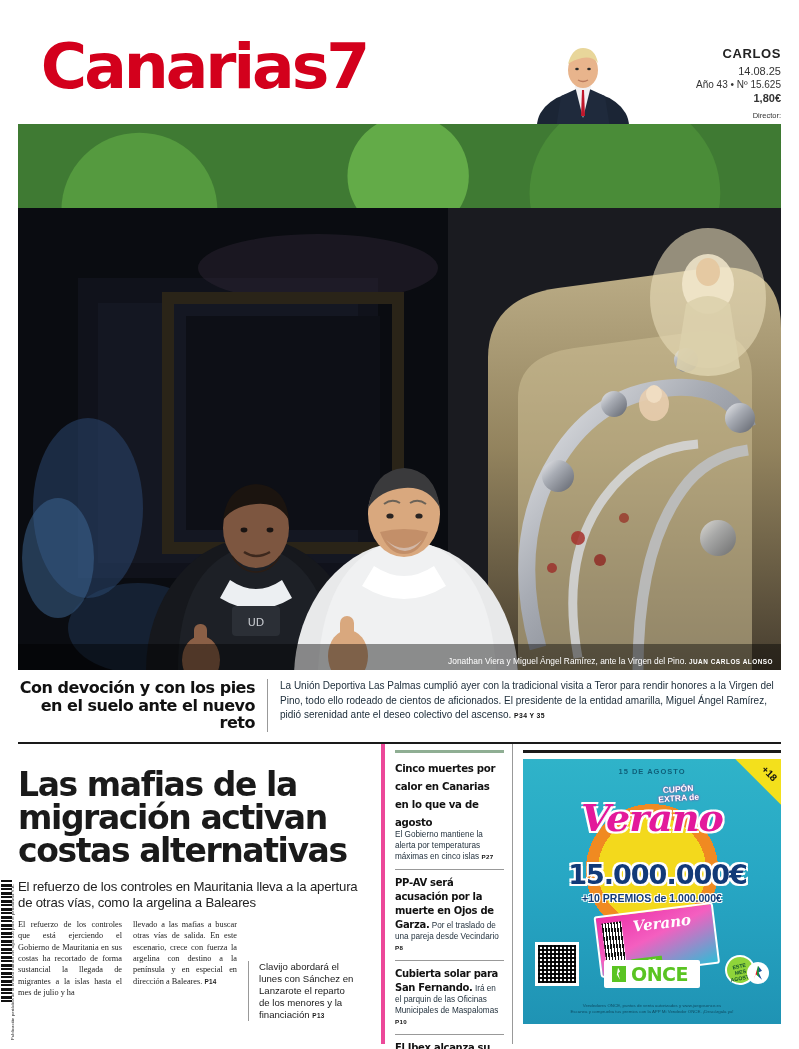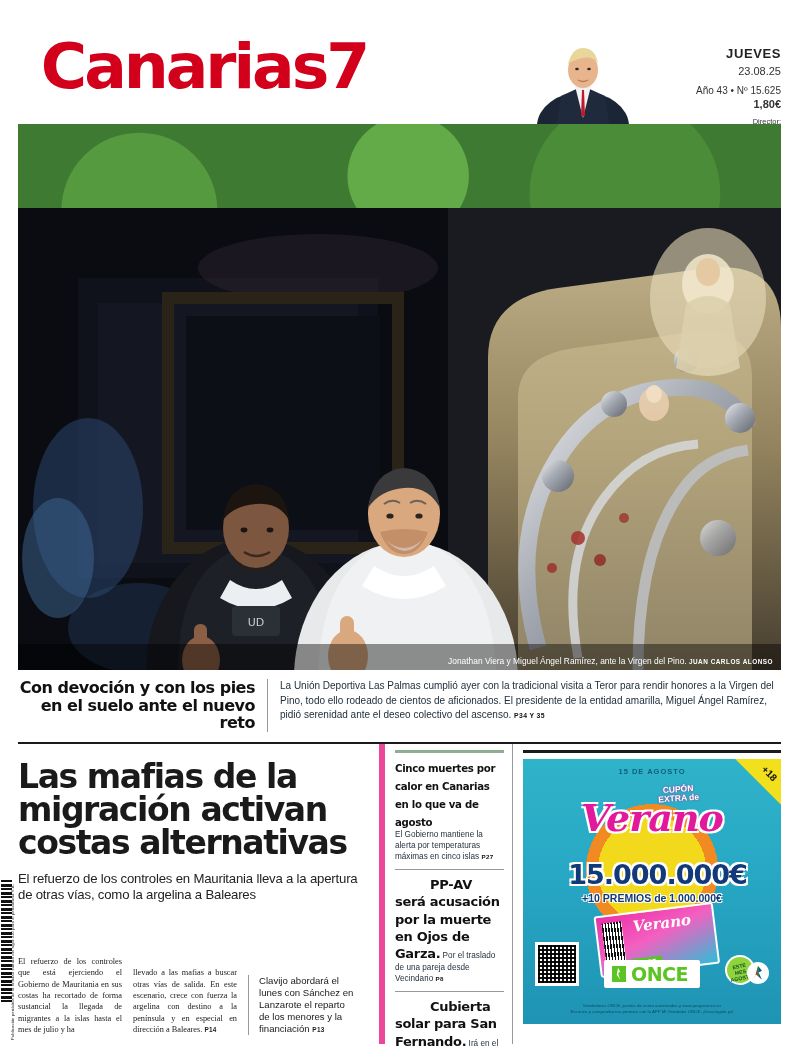--- a/index.html
+++ b/index.html
@@ -20,21 +20,21 @@
     color: #d3001c; line-height: 1;
     transform: scaleX(1.02);
   }
   .logo .seven { color: #d3001c; }
   .head-info {
     position: absolute; right: 18px; top: 46px;
     text-align: right; color: #222;
   }
   .head-day { font-weight: 700; font-size: 13px; letter-spacing: .6px; }
   .head-date { font-size: 11px; margin-top: 4px; color:#333; }
-  .head-year { font-size: 10px; margin-top: 8px; color:#333; }
+  .head-year { font-size: 10px; margin-top: 2px; color:#333; }
   .head-price { font-size: 11px; margin-top: 2px; color:#333; font-weight:600;}
   .head-dir { font-size: 7.5px; margin-top: 7px; color:#333; line-height:1.45; }
   .head-web { font-size: 7.5px; font-weight: 700; color:#222; }
 
   .trump-photo {
     position: absolute; right: 168px; top: 30px;
     width: 96px; height: 104px; overflow: hidden;
   }
 
   
@@ -96,34 +96,34 @@
     font-size: 16px; line-height: 1.1; font-weight: 700; color: #111;
     letter-spacing: -.5px; border-right: 1px solid #999; text-align: right;
   }
   .sport p {
     flex: 1; padding-left: 12px; font-size: 10px; line-height: 1.45; color: #20303d;
   }
   .sport .pg { font-size: 6.8px; font-weight: 700; color:#111; letter-spacing:.4px;}
 
   
   .lower { display: flex; margin: 0 18px; height: 300px; }
-  .col-main { width: 367px; flex: none; padding: 16px 12px 0 0; border-right: 6px solid #ec4899; }
+  .col-main { width: 367px; flex: none; padding: 24px 12px 0 0; border-right: 4px solid #ec4899; }
   .col-briefs { width: 128px; flex: none; padding: 6px 8px 0 10px; border-right: 1px solid #999; }
   .col-ad { flex: 1; padding: 6px 0 0 10px; }
 
   .lead-head {
     font-family: "DejaVu Sans", sans-serif;
     font-size: 33px; line-height: 1.0; font-weight: 700;
     color: #1a1a1a; letter-spacing: -1.4px;
   }
   .lead-sub {
     margin-top: 12px; font-size: 13.2px; line-height: 1.22; color: #222;
     letter-spacing: -.2px;
   }
-  .lead-cols { display: flex; margin-top: 30px; gap: 11px; align-items: flex-end; }
+  .lead-cols { display: flex; margin-top: 8px; gap: 11px; }
   .lead-cols .c {
     width: 104px; font-family: "Liberation Serif", serif;
     font-size: 8.3px; line-height: 1.37; color: #1a1a1a; text-align: justify;
   }
   .lead-cols .pg { font-family:"Liberation Sans",sans-serif; font-size: 6.4px; font-weight: 700; letter-spacing:.3px;}
   .side-note {
     width: 106px; padding-left: 10px; border-left: 1px solid #999;
     font-size: 9.6px; line-height: 1.26; color: #1a1a1a; align-self: flex-start;
     margin-top: 42px;
   }
@@ -133,21 +133,21 @@
   .brief-rule-top { height: 3px; background: #8fae93; margin-bottom: 5px; }
   .brief { padding-bottom: 6px; }
   .brief + .brief { border-top: 1px solid #999; padding-top: 6px; }
   .brief h4 {
     font-family: "DejaVu Sans", sans-serif;
     font-size: 10.2px; line-height: 1.1; font-weight: 700; color: #111;
     letter-spacing: -.3px; display: inline;
   }
   .brief .lead-in {
     font-family: "DejaVu Sans", sans-serif; font-weight: 700;
-    font-size: 13px; letter-spacing: -.3px; color: #111; margin-left: 35px;
+    font-size: 10px; letter-spacing: -.3px; color: #111;
   }
   .brief .pg { font-size: 6.2px; font-weight: 700; color:#111; letter-spacing:.3px;}
   .brief .body-wrap { font-size: 8.2px; line-height: 1.34; color:#24333f; }
 
   
   .ad-rule { height: 3px; border-top: 2px solid #1a1a1a; border-bottom: 1px solid #1a1a1a; margin-bottom: 6px; }
   .ad {
     position: relative; width: 100%; height: 265px; overflow: hidden;
     background:
       radial-gradient(circle at 50% 42%, #f3d91c 0 27%, #f08a21 27% 33%, rgba(0,0,0,0) 33%),
@@ -294,22 +294,22 @@
         <path d="M47 60 L49 60 L50 86 L46 86 Z" fill="#c0182c"></path>
         <ellipse cx="48" cy="40" rx="15" ry="18" fill="#e8b48c"></ellipse>
         <path d="M33 34 q4 -16 15 -16 q12 0 15 15 q-6 -7 -16 -5 q-9 2 -14 6 Z" fill="#e8d69a"></path>
         <ellipse cx="42" cy="39" rx="1.8" ry="1.3" fill="#2a2a2a"></ellipse>
         <ellipse cx="54" cy="39" rx="1.8" ry="1.3" fill="#2a2a2a"></ellipse>
         <path d="M43 50 q5 3 10 0" stroke="#b9795c" stroke-width="1.4" fill="none"></path>
       </svg>
     </div>
 
     <div class="head-info">
-      <div class="head-day">JUEVES</div>
-      <div class="head-date">23.08.25</div>
+      <div class="head-day">CARLOS</div>
+      <div class="head-date">14.08.25</div>
       <div class="head-year">Año 43 • Nº 15.625</div>
       <div class="head-price">1,80€</div>
       <div class="head-dir">Director:</div>
       <div class="head-dir">Francisco Suárez Alamo</div>
       <div class="head-web">www.canarias7.es</div>
     </div>
   </div>
 
   <div class="teaser-strip">
 

